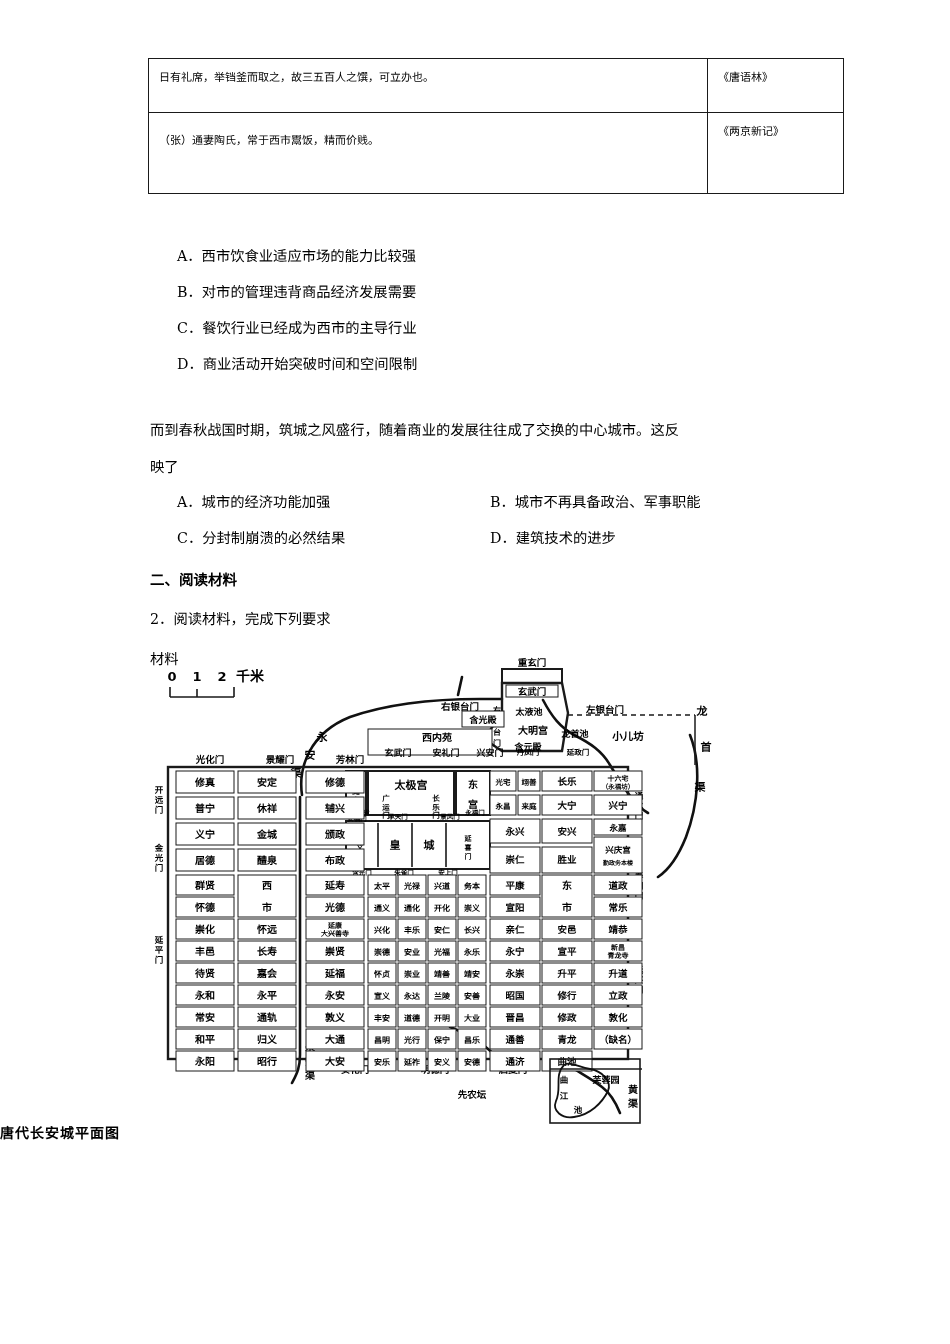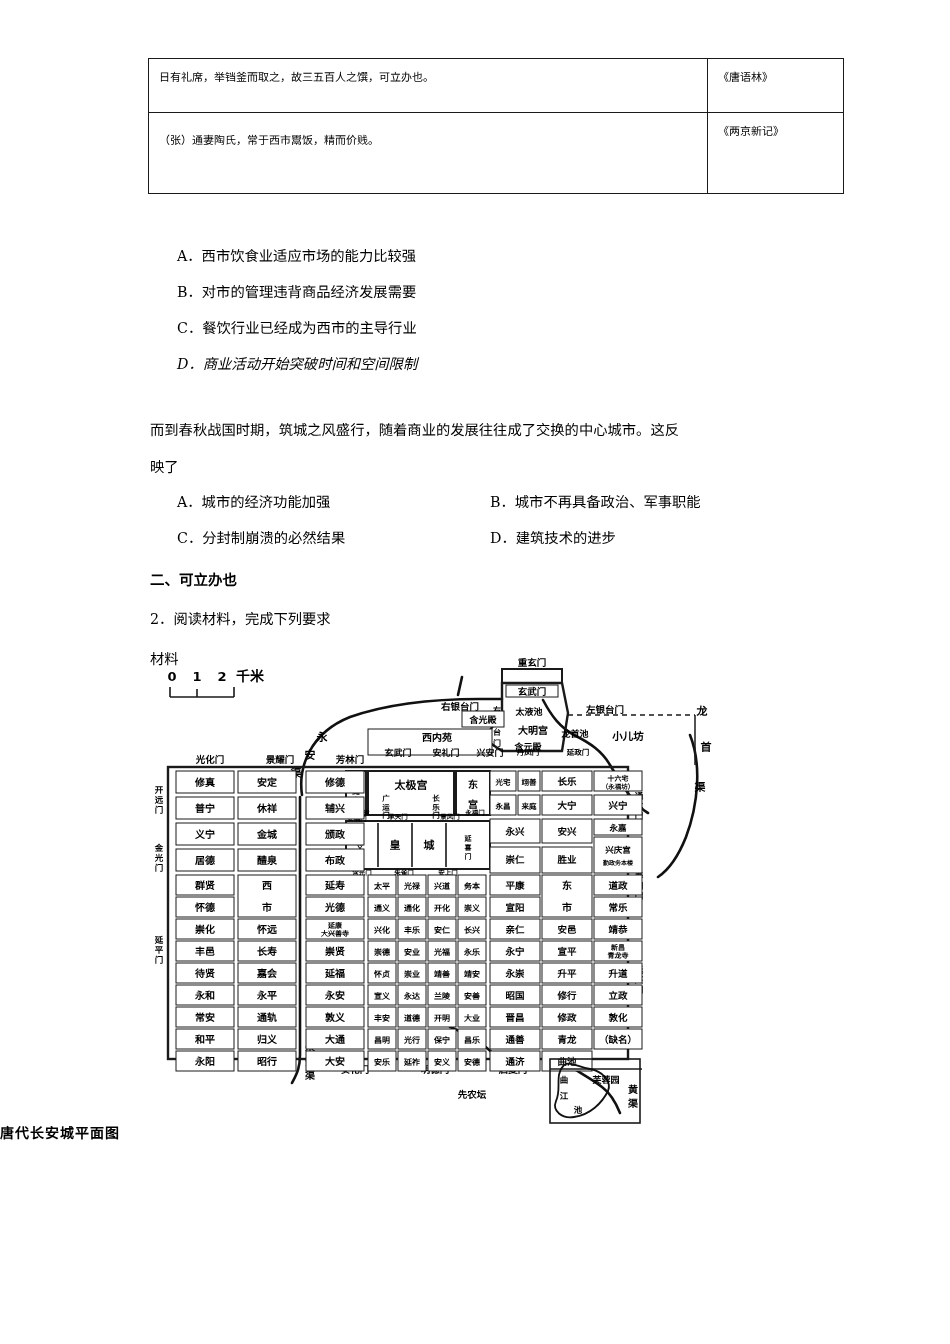--- a/index.html
+++ b/index.html
@@ -70,31 +70,31 @@
       <tr class="r3">
         <td class="quote">（张）通妻陶氏，常于西市鬻饭，精而价贱。</td>
         <td class="ref">《两京新记》</td>
       </tr>
     </tbody>
   </table>
 
   <div class="tx" style="left:177px;top:245px;">A．西市饮食业适应市场的能力比较强</div>
   <div class="tx" style="left:177px;top:281px;">B．对市的管理违背商品经济发展需要</div>
   <div class="tx" style="left:177px;top:317px;">C．餐饮行业已经成为西市的主导行业</div>
-  <div class="tx" style="left:177px;top:353px;font-style:italic;">D．商业活动开始突破时间和空间限制</div>
+  <div class="tx" style="left:177px;top:353px;">D．商业活动开始突破时间和空间限制</div>
 
   <div class="tx" style="left:150px;top:419px;">而到春秋战国时期，筑城之风盛行，随着商业的发展往往成了交换的中心城市。这反</div>
   <div class="tx" style="left:150px;top:456px;">映了</div>
 
   <div class="tx" style="left:177px;top:491px;">A．城市的经济功能加强</div>
   <div class="tx" style="left:490px;top:491px;">B．城市不再具备政治、军事职能</div>
   <div class="tx" style="left:177px;top:527px;">C．分封制崩溃的必然结果</div>
   <div class="tx" style="left:490px;top:527px;">D．建筑技术的进步</div>
 
-  <div class="tx bold" style="left:150px;top:569px;">二、可立办也</div>
+  <div class="tx bold" style="left:150px;top:569px;">二、阅读材料</div>
   <div class="tx" style="left:150px;top:608px;">2．阅读材料，完成下列要求</div>
   <div class="tx" style="left:150px;top:648px;">材料</div>
 
   <div class="map-wrap">
     <svg width="660" height="470" viewBox="0 0 660 470" xmlns="http://www.w3.org/2000/svg">
 
       <g>
         <text class="gl" x="22" y="26" style="font-size:13px;">0</text>
         <text class="gl" x="47" y="26" style="font-size:13px;">1</text>
         <text class="gl" x="72" y="26" style="font-size:13px;">2</text>

